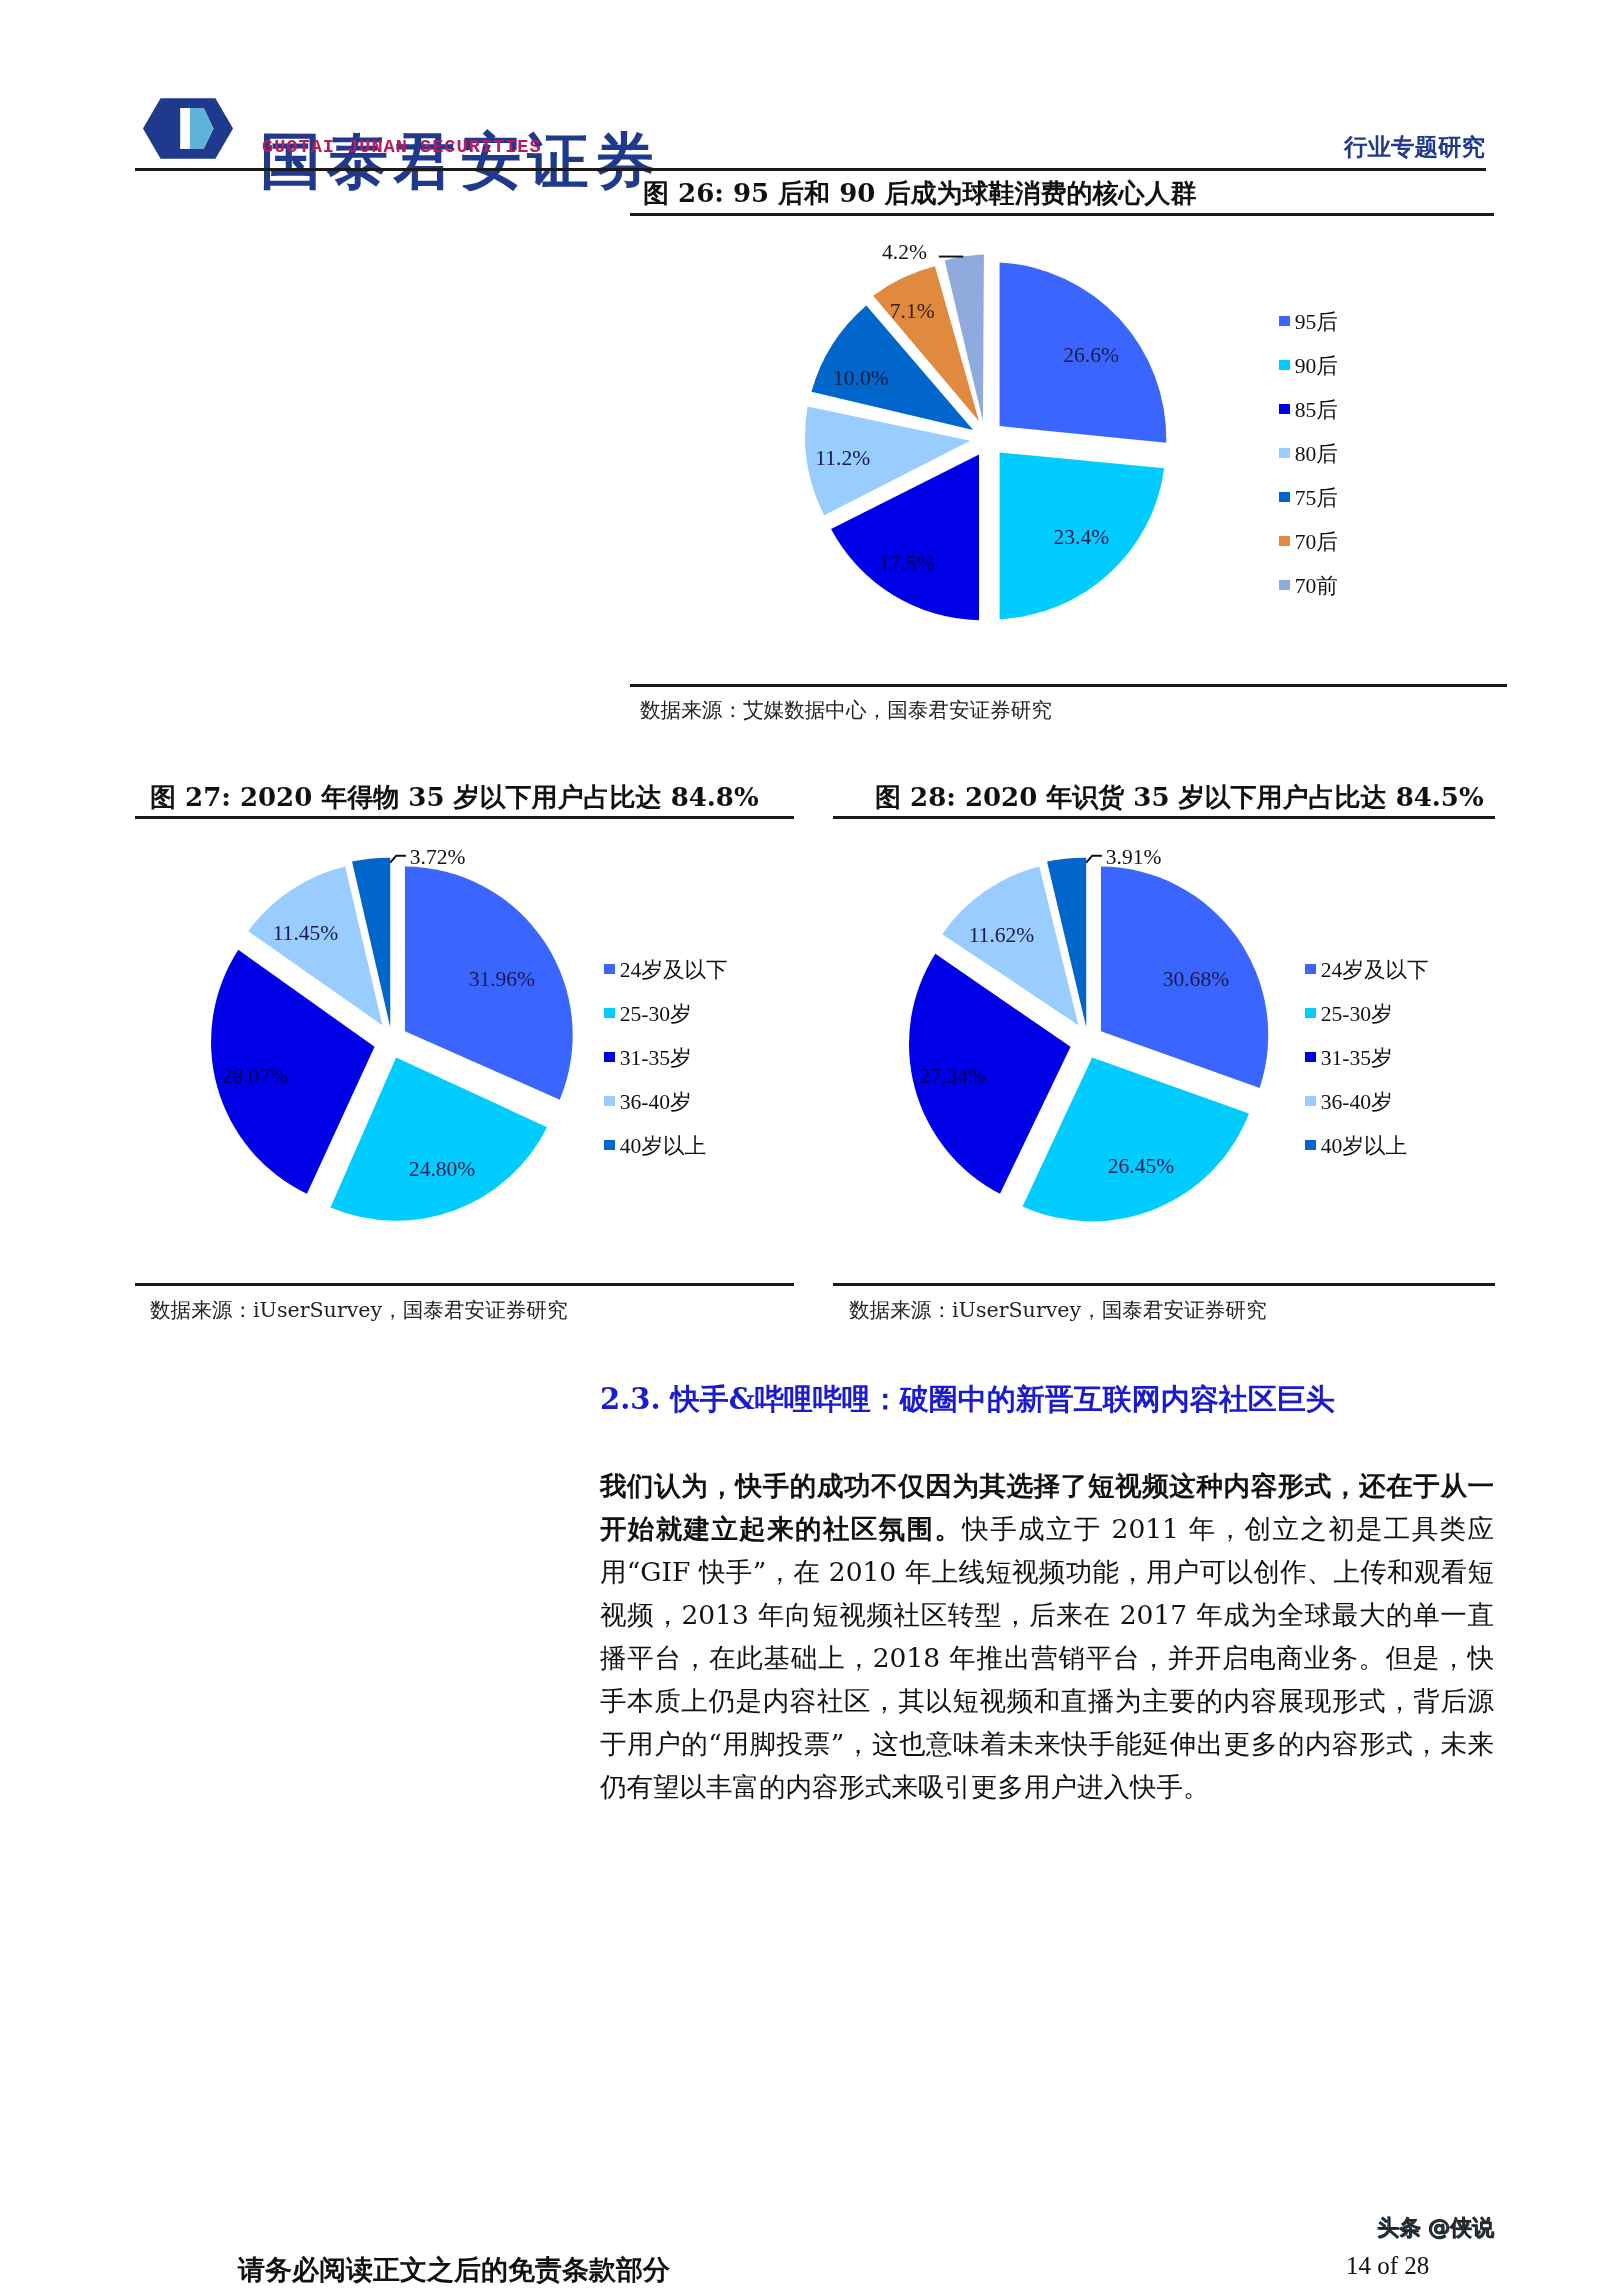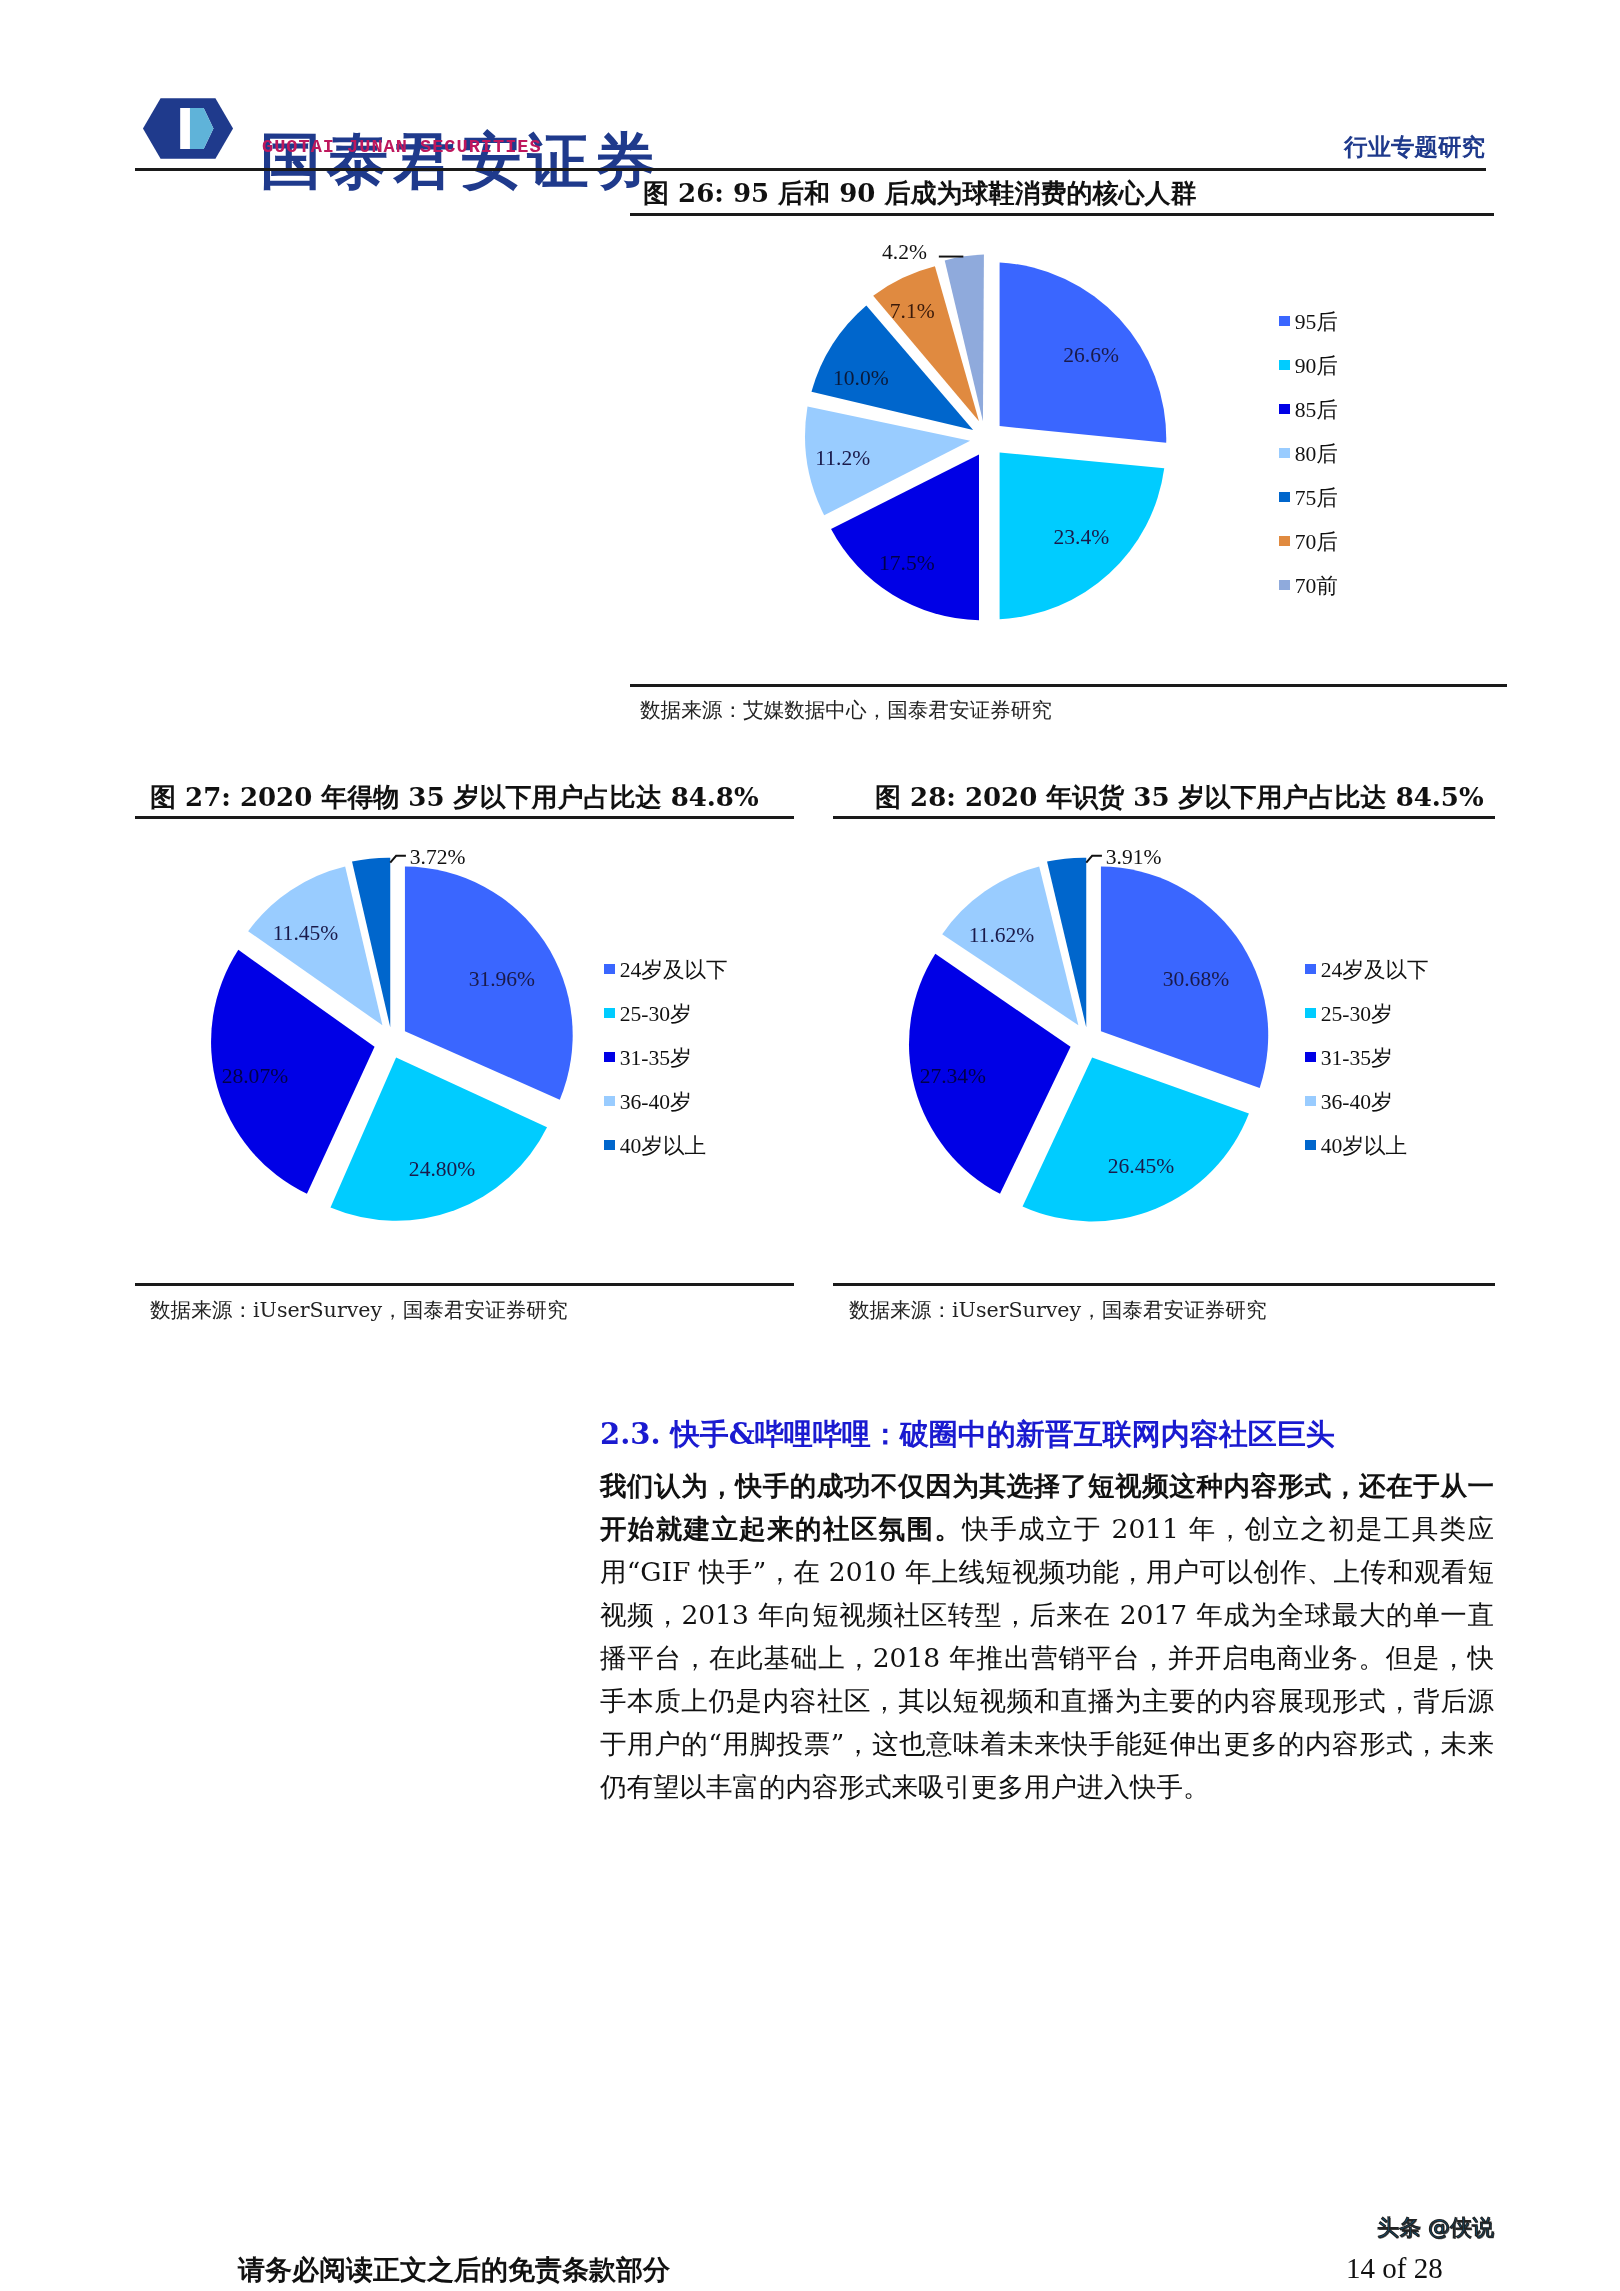--- a/index.html
+++ b/index.html
@@ -5,28 +5,28 @@
   html, body { margin:0; padding:0; background:#ffffff; }
   body { width:1620px; height:2292px; position:relative; overflow:hidden;
          font-family:"DejaVu Serif","Liberation Serif",serif; color:#111; }
   .abs { position:absolute; }
   .rule { position:absolute; height:2.9px; background:#1a1a1a; }
   .logo-cn { font-family:"DejaVu Sans","Liberation Sans",sans-serif; font-weight:bold; color:#1f3a8c; font-size:61px; letter-spacing:5.9px;margin-top:29px; }
   .logo-en { font-family:Liberation Mono, monospace; font-weight:bold; color:#be185d; font-size:18.6px; letter-spacing:1px; }
   .hdr-right { font-family:"DejaVu Serif",serif; font-weight:bold; color:#1f3a8c; font-size:23.5px; }
   .fig-title { font-family:"DejaVu Serif","Liberation Serif",serif; font-weight:bold; font-size:26px; color:#111; white-space:nowrap; }
   .source { font-family:"DejaVu Serif","Liberation Serif",serif; font-size:20.6px; color:#222; white-space:nowrap; }
-  .section-title { font-family:"DejaVu Serif",serif; font-weight:bold; color:#1a1ad0; font-size:29px; white-space:nowrap;margin-top:35px; }
+  .section-title { font-family:"DejaVu Serif",serif; font-weight:bold; color:#1a1ad0; font-size:29px; white-space:nowrap; }
   .para { font-family:"DejaVu Serif","Liberation Serif",serif; font-size:26.5px; line-height:43px; color:#111; text-align:justify; }
   .para b { font-weight:bold; }
   .legend { position:absolute; font-family:"Liberation Serif","DejaVu Serif",serif; font-size:21.6px; color:#111; }
   .legend-item { display:flex; align-items:center; height:44px; }
   .legend-swatch { width:10.8px; height:10.8px; margin-right:4.9px; display:inline-block; }
   .footer-left { font-family:"DejaVu Serif",serif; font-weight:bold; font-size:27px; color:#111; }
-  .footer-page { font-family:"Liberation Serif",serif; font-size:29px; color:#111; }
+  .footer-page { font-family:"Liberation Serif",serif; font-size:25px; color:#111; }
   .watermark { font-family:"DejaVu Sans",sans-serif; font-size:22px; color:#0369a1; -webkit-text-stroke:1.2px #222; text-shadow:1px 1px 0 #555; }
   svg text { font-family:"Liberation Serif","DejaVu Serif",serif; }
 </style>
 </head>
 <body>
 
 <div class="abs" style="left:135px;top:90px;width:1362px;height:80px;">
   <svg class="abs" style="left:5.9px;top:5.9px;" width="94" height="65" viewBox="0 0 96 66">
     <polygon points="20,2 76,2 94,33 76,64 20,64 2,33" fill="#1f3a8c"></polygon>
     <polygon points="40,12 64,12 74,33 64,54 40,54" fill="#ffffff"></polygon>

